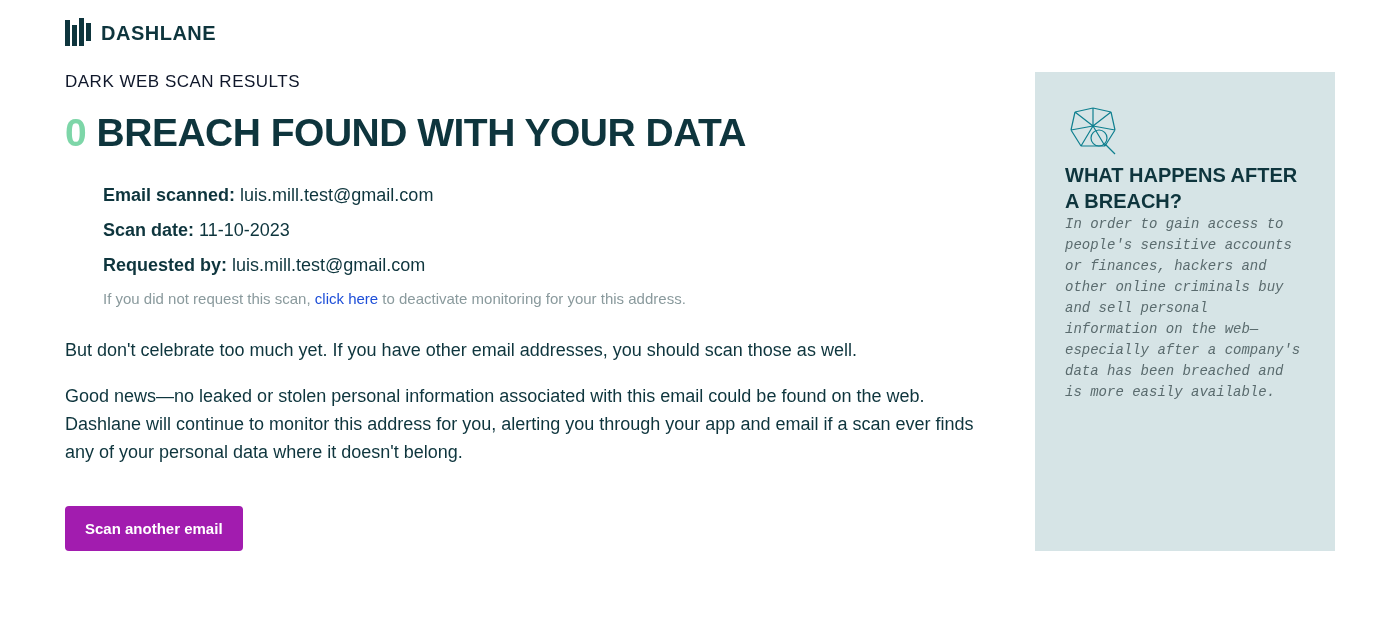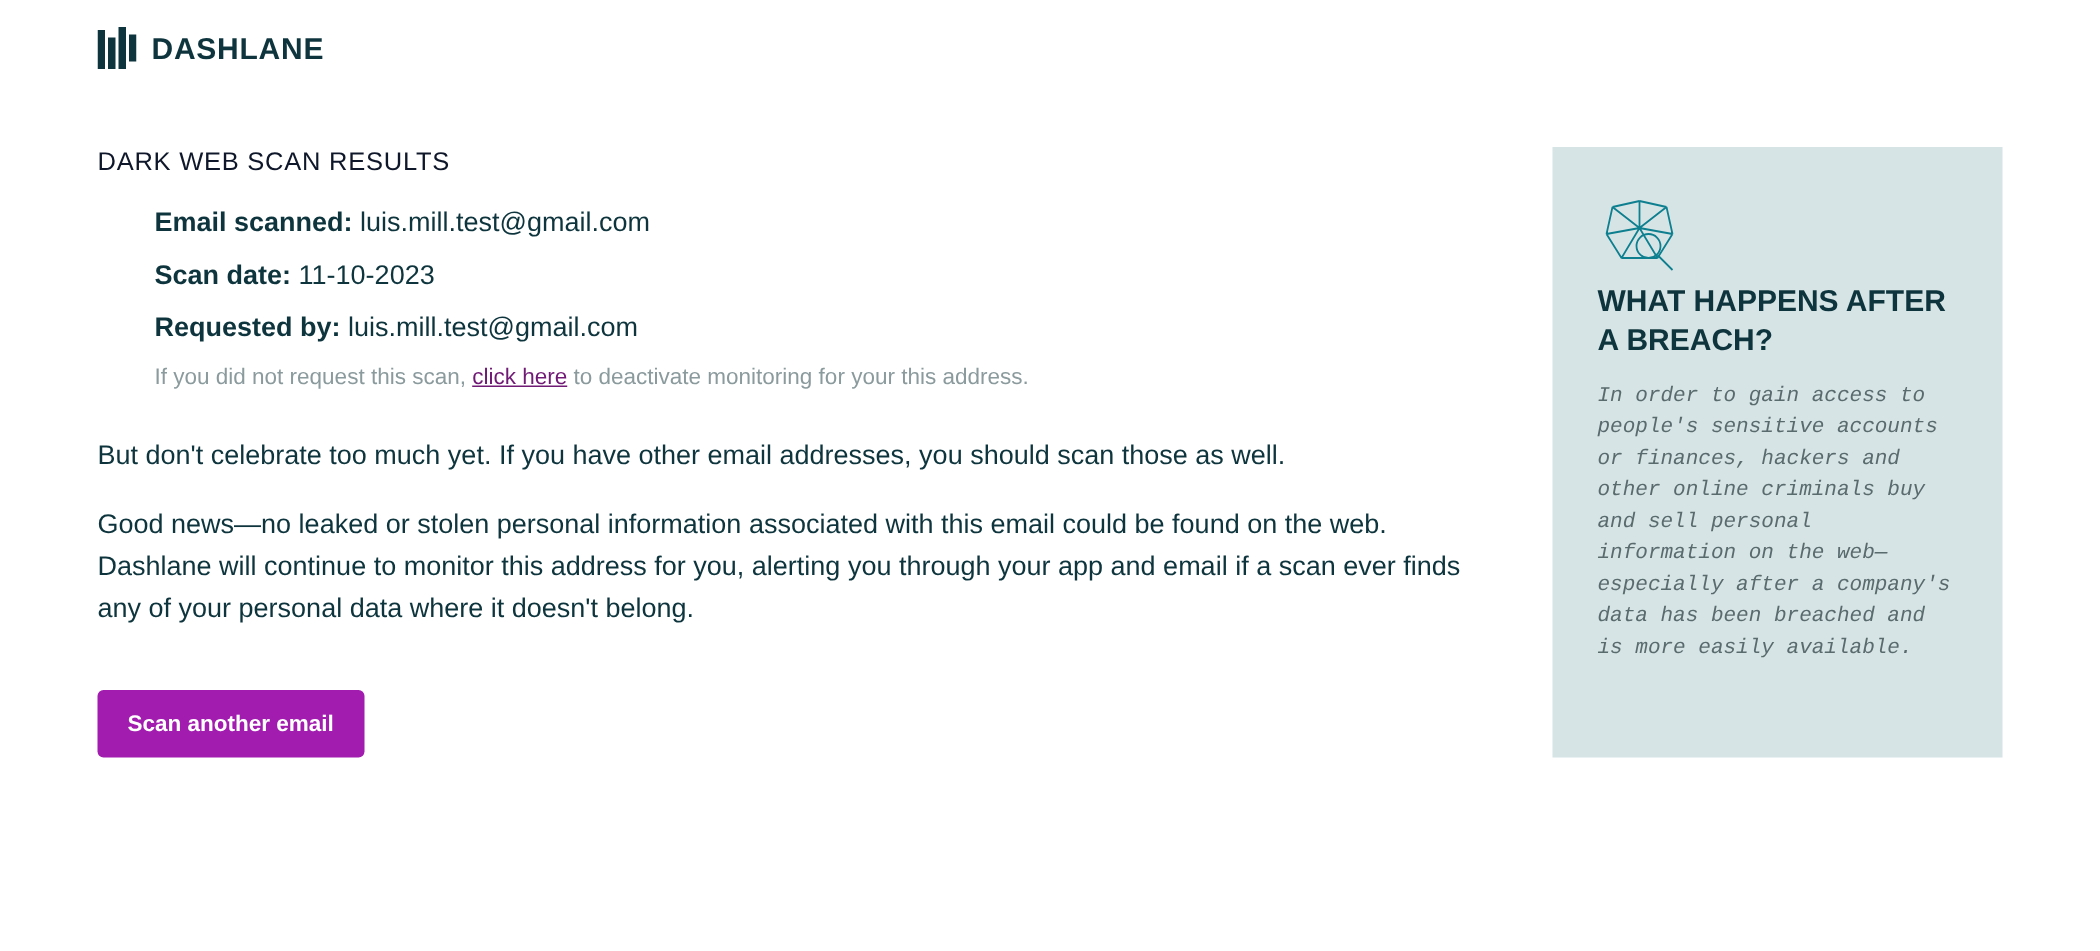--- a/index.html
+++ b/index.html
@@ -14,21 +14,21 @@
       width: 1400px;
       height: 634px;
     }
     .page {
       padding: 18px 65px 0 65px;
     }
     .header {
       display: flex;
       align-items: center;
       gap: 10px;
-      margin-bottom: 50px;
+      margin-bottom: 24px;
     }
     .logo-icon {
       display: flex;
       align-items: center;
     }
     .logo-text {
       font-weight: 800;
       font-size: 20px;
       letter-spacing: 0.5px;
       color: #0e353d;
@@ -82,22 +82,21 @@
     }
     .meta-value {
       font-weight: 400;
     }
     .deactivate-text {
       font-size: 15px;
       color: #8a9a9d;
       margin-top: 6px;
     }
     .deactivate-link {
-      color: #701a75;
-      text-decoration: underline;
+      color: #1d4ed8;
       cursor: pointer;
     }
     .body-text {
       font-size: 18px;
       line-height: 1.55;
       color: #0e353d;
       margin-bottom: 18px;
       max-width: 940px;
     }
     .scan-button {
@@ -114,21 +113,20 @@
     }
     .sidebar-icon {
       position: absolute;
       top: 30px;
       left: 30px;
       color: #0e7f8f;
     }
     .sidebar-title {
       font-size: 20px;
       font-weight: 800;
-      margin-bottom: 14px;
       line-height: 1.3;
       color: #0e353d;
     }
     .sidebar-body {
       font-size: 14px;
       font-style: italic;
       line-height: 1.5;
       color: #5a6b6e;
       font-family: Liberation Mono, monospace;
     }
@@ -148,20 +146,24 @@
         </g>
       </svg>
     </span>
     <span class="logo-text">DASHLANE</span>
   </div>
 
   <div class="content">
     <div class="main">
       <div class="section-label">DARK WEB SCAN RESULTS</div>
       
+      <h1 class="result-heading">
+        <span class="result-count">0</span>
+        <span class="result-title">BREACH FOUND WITH YOUR DATA</span>
+      </h1>
 
       <div class="meta-block">
         <div class="meta-row">
           <span class="meta-label">Email scanned:</span>
           <span class="meta-value">luis.mill.test@gmail.com</span>
         </div>
         <div class="meta-row">
           <span class="meta-label">Scan date:</span>
           <span class="meta-value">11-10-2023</span>
         </div>

